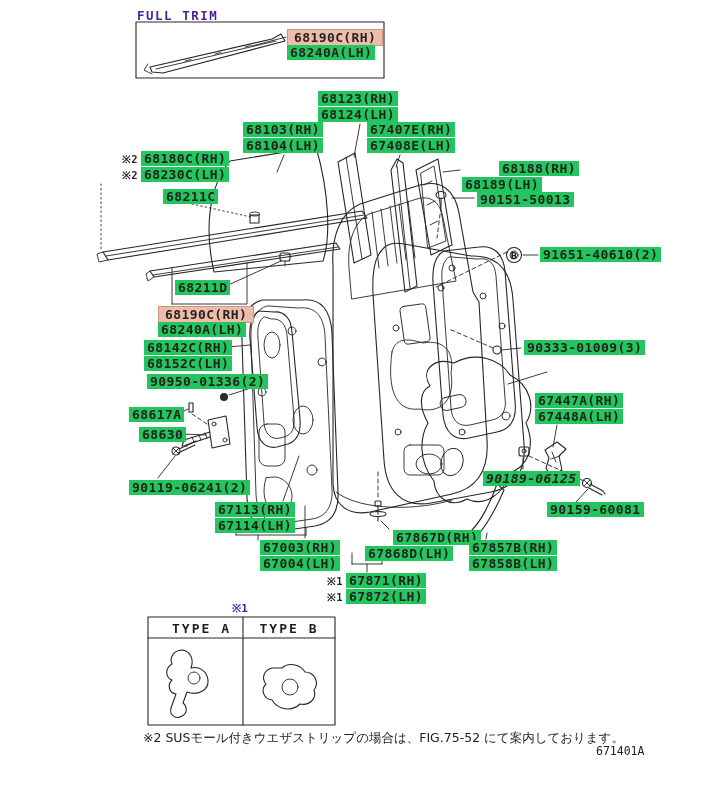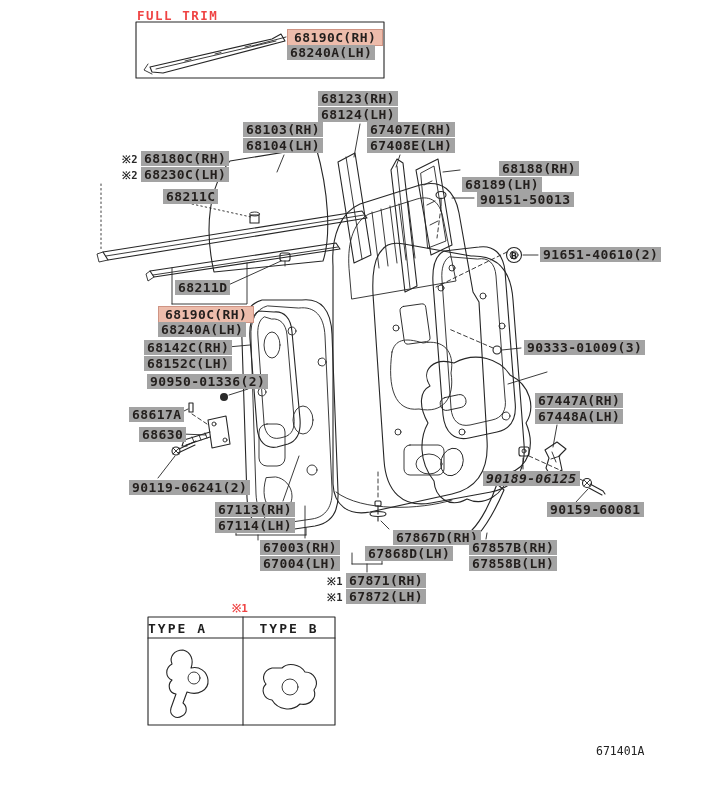--- a/index.html
+++ b/index.html
@@ -12,30 +12,30 @@
   .lineart{stroke:#262626;fill:none;stroke-width:1.1;stroke-linecap:round;stroke-linejoin:round;}
   .thin{stroke-width:0.9;}
   .dashed{stroke-dasharray:4 3;}
   .dotted{stroke-dasharray:1.5 3;}
   .filled{fill:#2a2a2a;stroke:none;}
   .part-label{
     position:absolute;white-space:nowrap;
     font:bold 13px/15px "DejaVu Sans Mono","Liberation Mono",monospace;
     color:#231f1d;letter-spacing:0.4px;
   }
-  .part-label .num{background:#a3a3a3;padding:0 3px;display:inline-block;}
+  .part-label .num{background:#22c55e;padding:0 3px;display:inline-block;}
   .part-label.hl .num{background:#edbcab;border:1px solid #cf9484;padding:0 6px;}
   .part-label .pre{font:bold 10.5px/15px "DejaVu Sans Mono","Liberation Mono",monospace;
     margin-right:3px;color:#2a2a2a;}
-  .static-text{position:absolute;color:#ef4444;white-space:nowrap;}
+  .static-text{position:absolute;color:#4c1d95;white-space:nowrap;}
   #full-trim-title{left:137px;top:8px;font:bold 12.5px "DejaVu Sans Mono","Liberation Mono",monospace;letter-spacing:1.5px;}
   #table-note{left:232px;top:600px;font:bold 11px "DejaVu Sans Mono","Liberation Mono",monospace;}
   .type-header{position:absolute;top:621px;text-align:center;
     font:bold 13px "DejaVu Sans Mono","Liberation Mono",monospace;letter-spacing:2px;color:#1f1f1f;}
-  #type-a-header{left:136px;width:83px;}
+  #type-a-header{left:160px;width:83px;}
   #type-b-header{left:243px;width:92px;}
   #footnote{left:143px;top:730px;font:12.5px/15px "DejaVu Sans","Liberation Sans",sans-serif;color:#222;}
   #doc-code{left:596px;top:744px;font:11.5px "DejaVu Sans Mono","Liberation Mono",monospace;color:#222;}
   #bolt-b-text{font:bold 9px "DejaVu Sans","Liberation Sans",sans-serif;fill:#222;}
 </style>
 </head>
 <body>
 
 <div id="stage">
 
@@ -229,20 +229,21 @@
       <circle class="lineart thin" cx="194" cy="678" r="6"></circle>
       <path class="lineart" d="M272,668 C264,670 261,678 266,684 C260,690 264,699 272,700 C278,710 292,712 300,704 C310,706 317,698 314,690 C320,682 314,672 305,672 C300,664 288,662 282,668 Z"></path>
       <circle class="lineart thin" cx="290" cy="687" r="8"></circle>
     </g>
   </svg>
 
   <div id="full-trim-title" class="static-text">FULL TRIM</div>
   <div id="table-note" class="static-text">※1</div>
   <div id="type-a-header" class="type-header">TYPE A</div>
   <div id="type-b-header" class="type-header">TYPE B</div>
+  <div id="footnote" class="static-text">※2 SUSモール付きウエザストリップの場合は、FIG.75-52 にて案内しております。</div>
   <div id="doc-code" class="static-text">671401A</div>
 
   <div id="labels-layer">
       <div class="part-label hl" style="left: 287px; top: 29px;"><span class="num">68190C(RH)</span></div>
       <div class="part-label" style="left: 287px; top: 45px;"><span class="num">68240A(LH)</span></div>
       <div class="part-label" style="left: 318px; top: 91px;"><span class="num">68123(RH)</span></div>
       <div class="part-label" style="left: 318px; top: 107px;"><span class="num">68124(LH)</span></div>
       <div class="part-label" style="left: 243px; top: 122px;"><span class="num">68103(RH)</span></div>
       <div class="part-label" style="left: 243px; top: 138px;"><span class="num">68104(LH)</span></div>
       <div class="part-label" style="left: 367px; top: 122px;"><span class="num">67407E(RH)</span></div>

